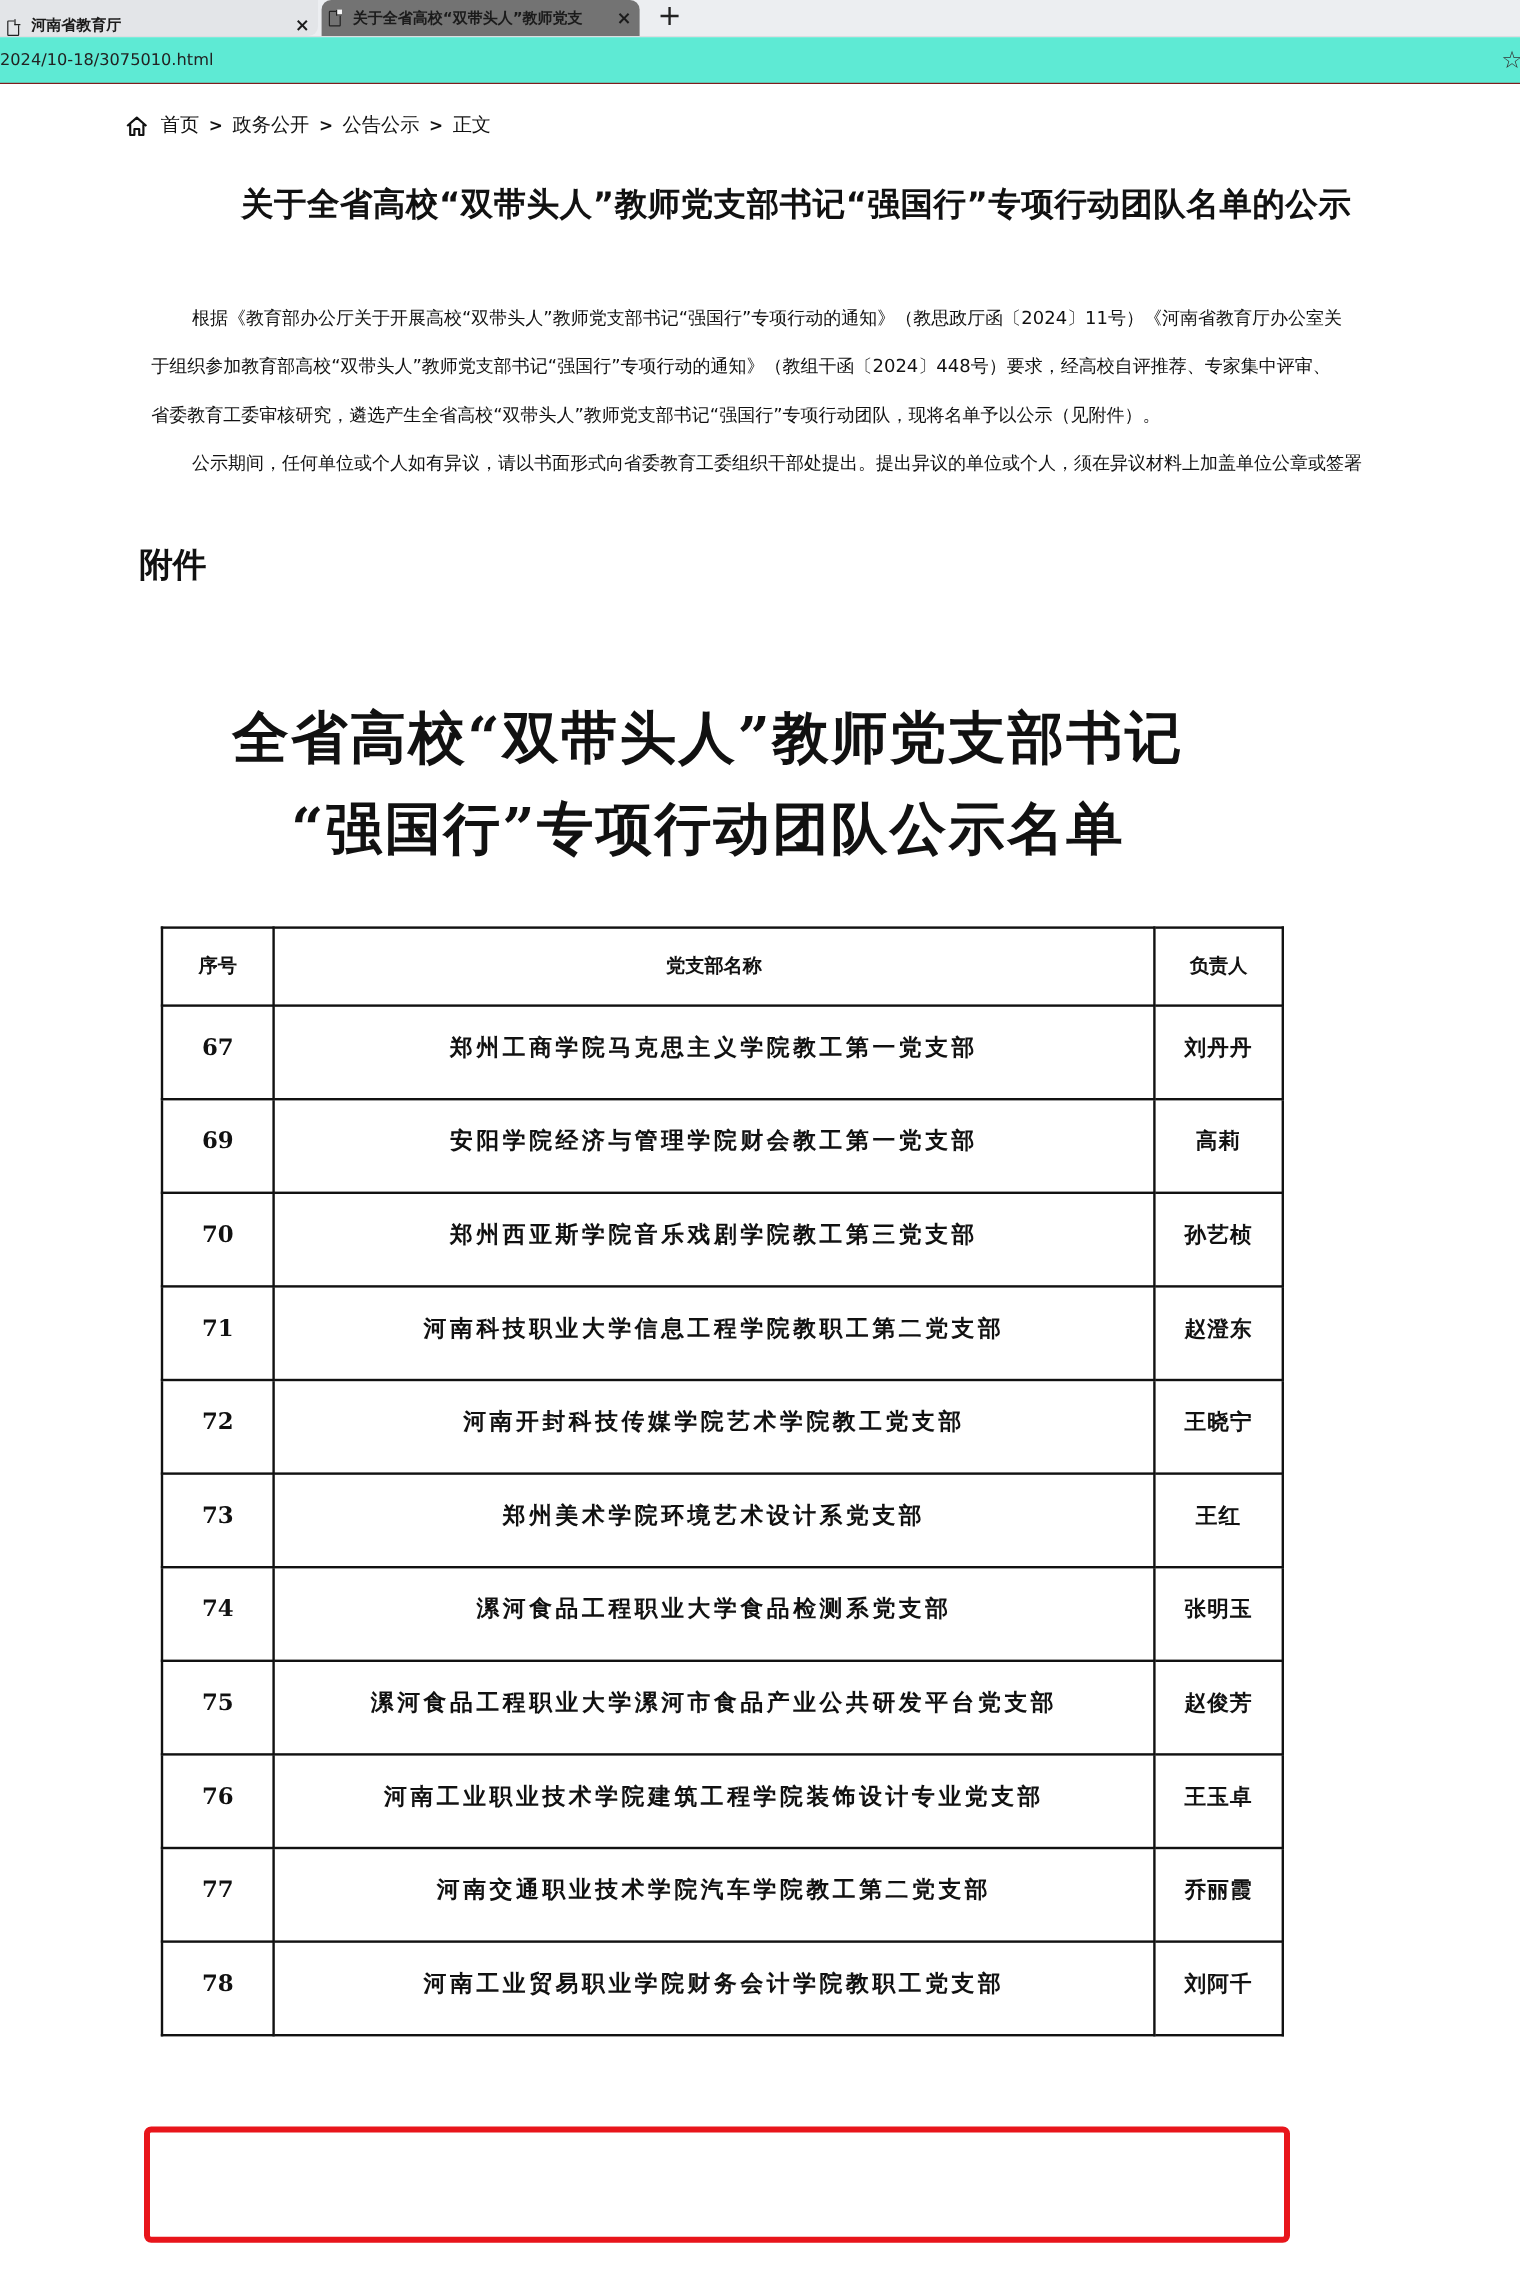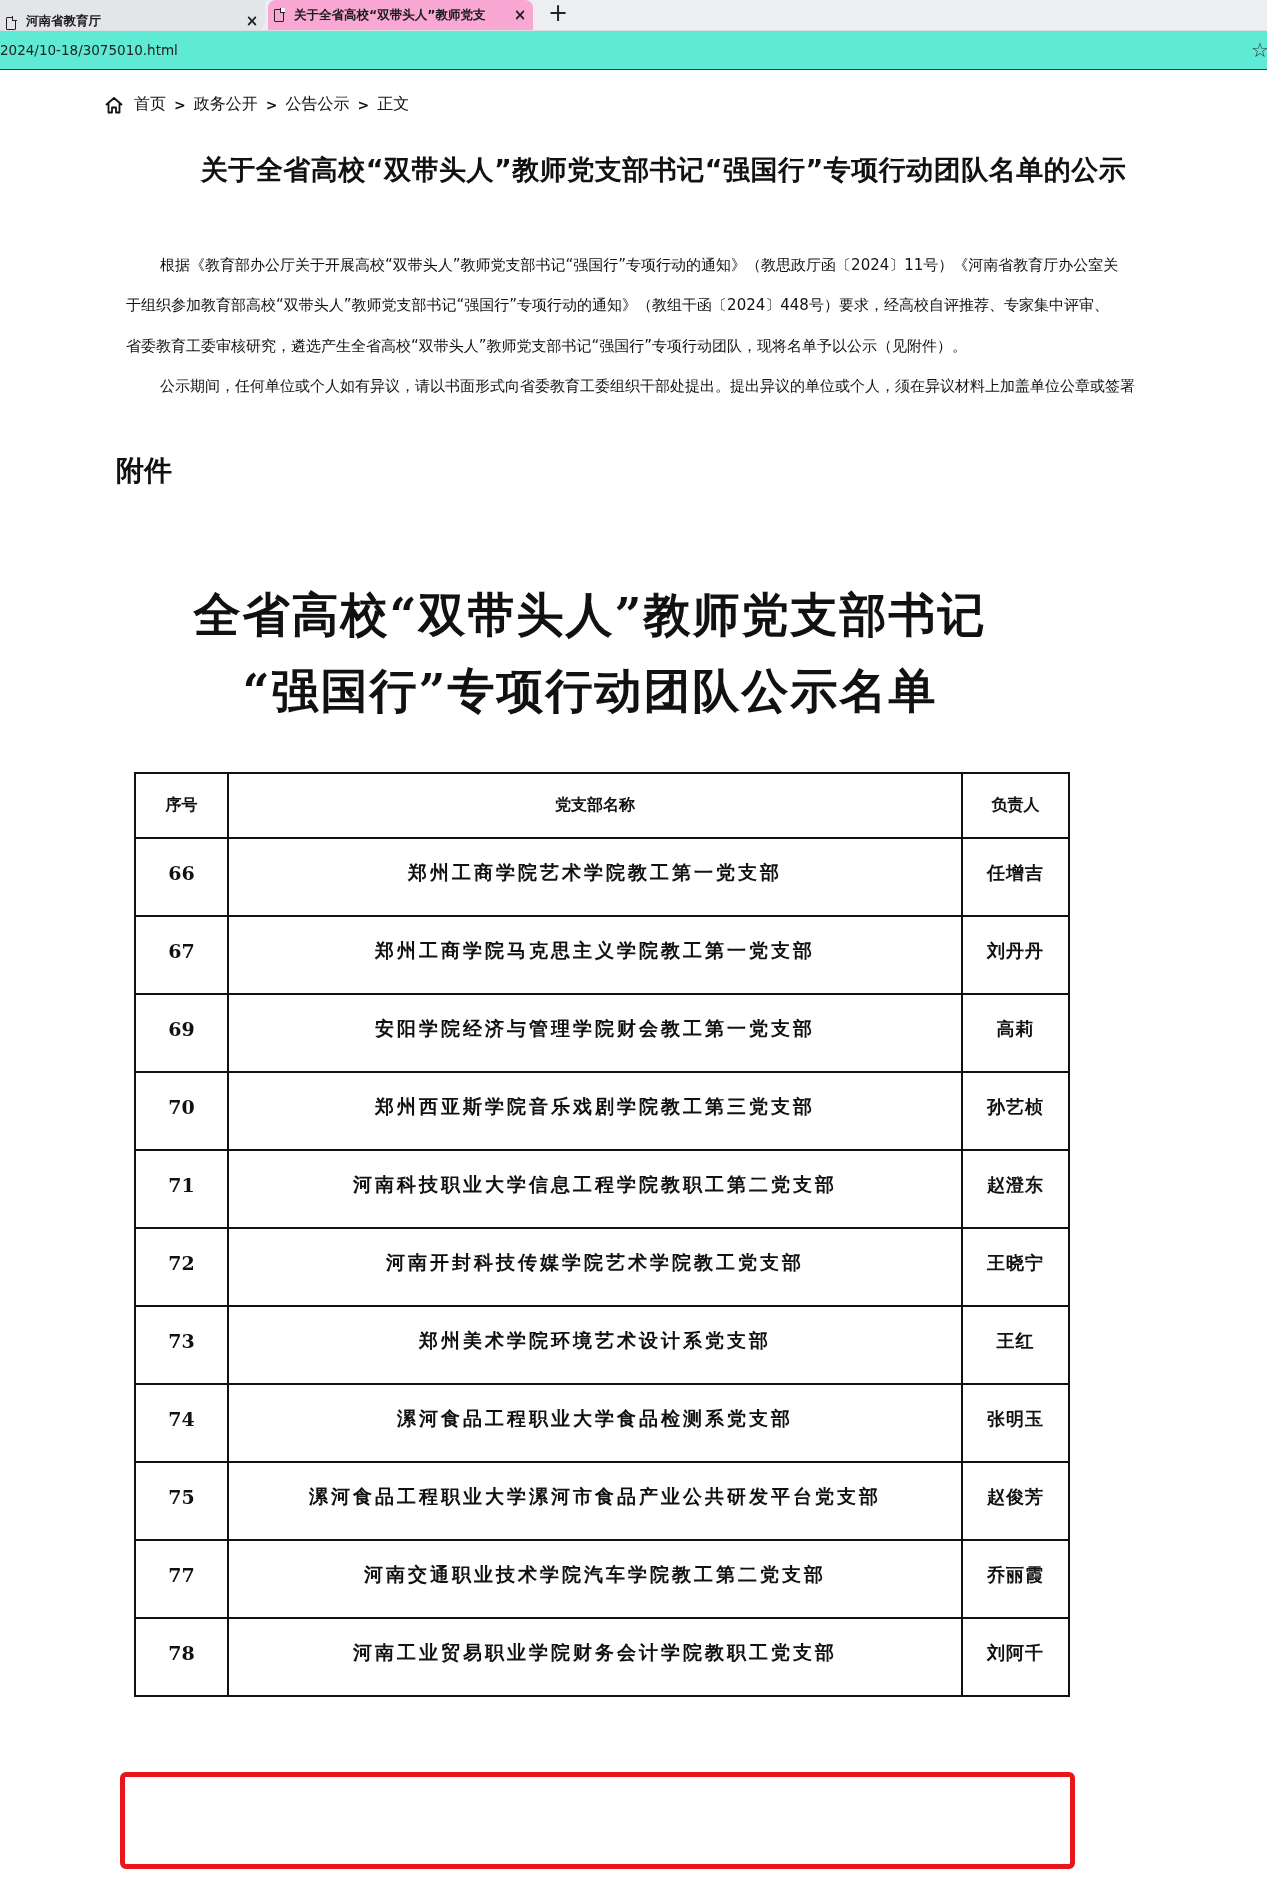--- a/index.html
+++ b/index.html
@@ -11,21 +11,21 @@
   
   .tabstrip {
     position: absolute; left: 0; top: 0; width: 1267px; height: 30px;
     background: #eceef1; border-bottom: 1px solid #dcdde0;
   }
   .tab {
     position: absolute; top: 0; height: 30px; display: flex; align-items: center;
     font-size: 13px; color: #1b1b1b; box-sizing: border-box;
   }
   .tab.inactive { left: 0; width: 265px; background: #e3e5e8; border-radius: 0 0 8px 0; align-items: flex-end; }
-  .tab.active { left: 268px; width: 265px; background: #f9a8d4; border-radius: 8px 8px 0 0; }
+  .tab.active { left: 268px; width: 265px; background: #737373; border-radius: 8px 8px 0 0; }
   .tab .page-ico {
     width: 10px; height: 13px; border: 1.6px solid #222; border-radius: 1px;
     margin: 0 10px 0 6px; position: relative; box-sizing: border-box;
   }
   .tab .page-ico::after {
     content: ""; position: absolute; right: -2px; top: -2px; width: 4px; height: 4px;
     background: inherit; border-left: 1.6px solid #222; border-bottom: 1.6px solid #222;
   }
   .tab.inactive .page-ico::after { background: #e3e5e8; }
   .tab.active .page-ico::after { background: #f7f7f8; }
@@ -148,25 +148,20 @@
   </colgroup>
   <thead>
     <tr>
       <th>序号</th>
       <th>党支部名称</th>
       <th>负责人</th>
     </tr>
   </thead>
   <tbody>
     <tr>
-      <td class="no"><span>66</span></td>
-      <td class="branch"><span>郑州工商学院艺术学院教工第一党支部</span></td>
-      <td class="leader"><span>任增吉</span></td>
-    </tr>
-    <tr>
       <td class="no"><span>67</span></td>
       <td class="branch"><span>郑州工商学院马克思主义学院教工第一党支部</span></td>
       <td class="leader"><span>刘丹丹</span></td>
     </tr>
     <tr>
       <td class="no"><span>69</span></td>
       <td class="branch"><span>安阳学院经济与管理学院财会教工第一党支部</span></td>
       <td class="leader"><span>高莉</span></td>
     </tr>
     <tr>
@@ -193,20 +188,25 @@
       <td class="no"><span>74</span></td>
       <td class="branch"><span>漯河食品工程职业大学食品检测系党支部</span></td>
       <td class="leader"><span>张明玉</span></td>
     </tr>
     <tr>
       <td class="no"><span>75</span></td>
       <td class="branch"><span>漯河食品工程职业大学漯河市食品产业公共研发平台党支部</span></td>
       <td class="leader"><span>赵俊芳</span></td>
     </tr>
     <tr>
+      <td class="no"><span>76</span></td>
+      <td class="branch"><span>河南工业职业技术学院建筑工程学院装饰设计专业党支部</span></td>
+      <td class="leader"><span>王玉卓</span></td>
+    </tr>
+    <tr>
       <td class="no"><span>77</span></td>
       <td class="branch"><span>河南交通职业技术学院汽车学院教工第二党支部</span></td>
       <td class="leader"><span>乔丽霞</span></td>
     </tr>
     <tr>
       <td class="no"><span>78</span></td>
       <td class="branch"><span>河南工业贸易职业学院财务会计学院教职工党支部</span></td>
       <td class="leader"><span>刘阿千</span></td>
     </tr>
   </tbody>

